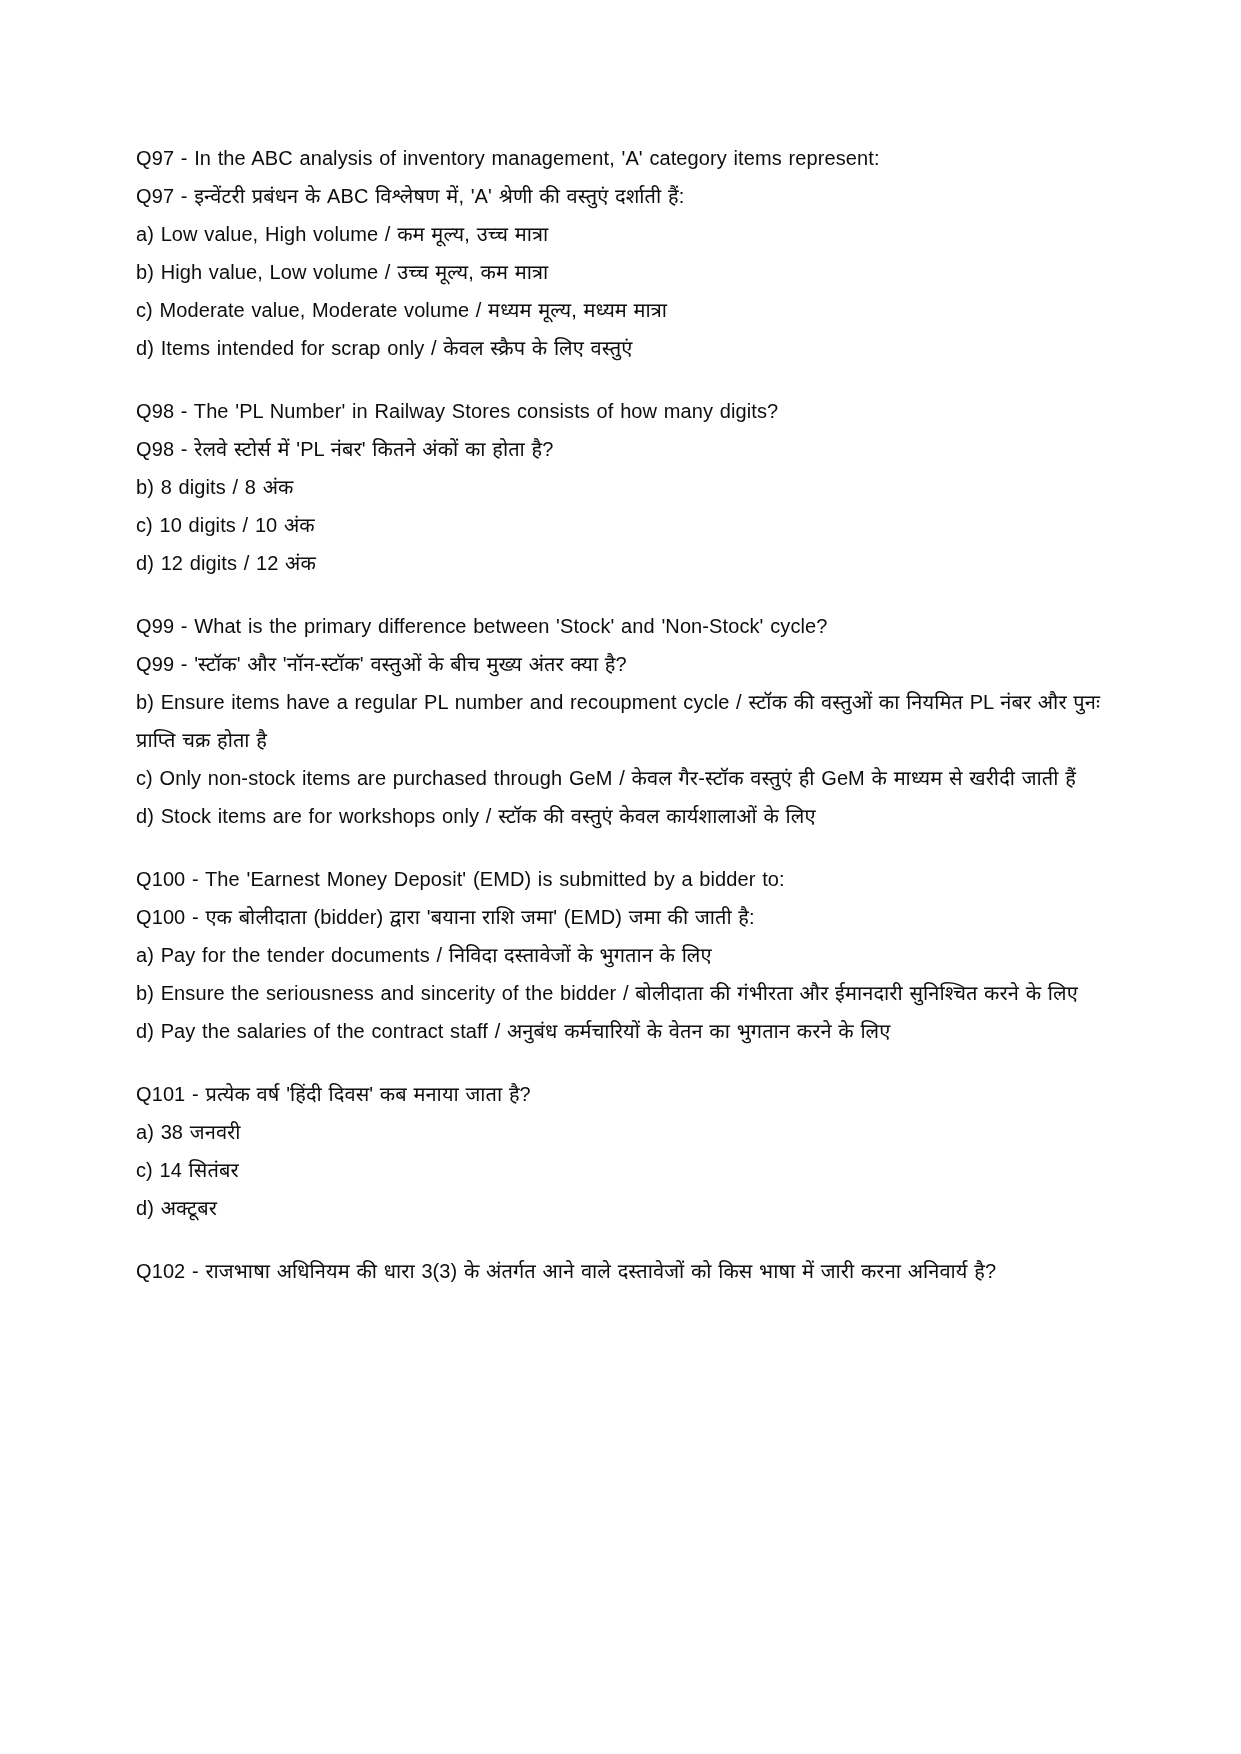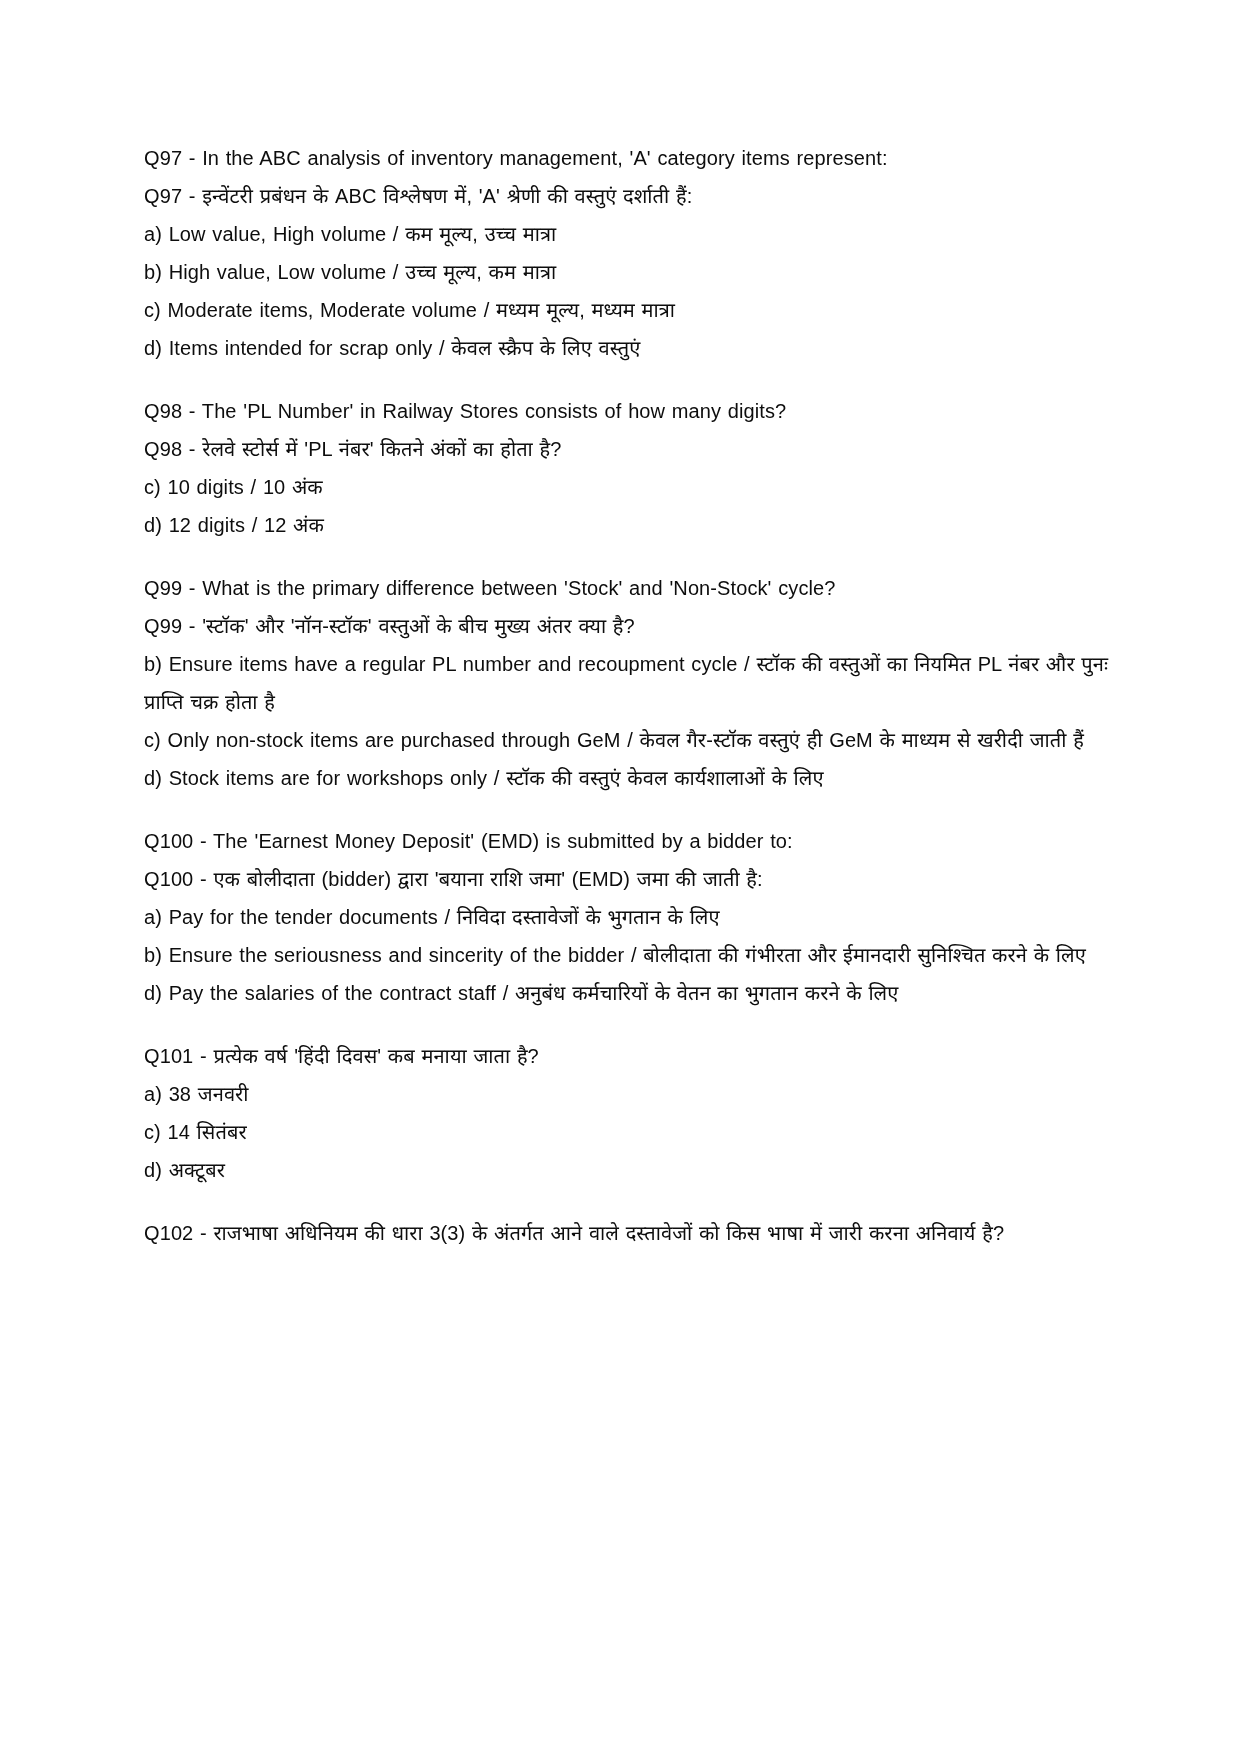--- a/index.html
+++ b/index.html
@@ -7,21 +7,21 @@
     body {
       width: 1241px;
       height: 1754px;
       background: #ffffff;
       position: relative;
       font-family: "Liberation Sans", "DejaVu Sans", sans-serif;
       color: #0d0d0d;
     }
     .page {
       position: absolute;
-      left: 144px;
+      left: 136px;
       top: 139px;
       width: 976px;
     }
     .q-block {
       margin: 0 0 25px 0;
     }
     .q-block p {
       margin: 0;
       font-size: 20px;
       line-height: 38px;
@@ -32,27 +32,28 @@
 </head>
 <body>
 
 <div class="page">
 
   <section class="q-block">
     <p>Q97 - In the ABC analysis of inventory management, 'A' category items represent:</p>
     <p>Q97 - इन्वेंटरी प्रबंधन के ABC विश्लेषण में, 'A' श्रेणी की वस्तुएं दर्शाती हैं:</p>
     <p>a) Low value, High volume / कम मूल्य, उच्च मात्रा</p>
     <p>b) High value, Low volume / उच्च मूल्य, कम मात्रा</p>
-    <p>c) Moderate items, Moderate volume / मध्यम मूल्य, मध्यम मात्रा</p>
+    <p>c) Moderate value, Moderate volume / मध्यम मूल्य, मध्यम मात्रा</p>
     <p>d) Items intended for scrap only / केवल स्क्रैप के लिए वस्तुएं</p>
   </section>
 
   <section class="q-block">
     <p>Q98 - The 'PL Number' in Railway Stores consists of how many digits?</p>
     <p>Q98 - रेलवे स्टोर्स में 'PL नंबर' कितने अंकों का होता है?</p>
+    <p>b) 8 digits / 8 अंक</p>
     <p>c) 10 digits / 10 अंक</p>
     <p>d) 12 digits / 12 अंक</p>
   </section>
 
   <section class="q-block">
     <p>Q99 - What is the primary difference between 'Stock' and 'Non-Stock' cycle?</p>
     <p>Q99 - 'स्टॉक' और 'नॉन-स्टॉक' वस्तुओं के बीच मुख्य अंतर क्या है?</p>
     <p>b) Ensure items have a regular PL number and recoupment cycle / स्टॉक की वस्तुओं का नियमित PL नंबर और पुनः प्राप्ति चक्र होता है</p>
     <p>c) Only non-stock items are purchased through GeM / केवल गैर-स्टॉक वस्तुएं ही GeM के माध्यम से खरीदी जाती हैं</p>
     <p>d) Stock items are for workshops only / स्टॉक की वस्तुएं केवल कार्यशालाओं के लिए</p>

